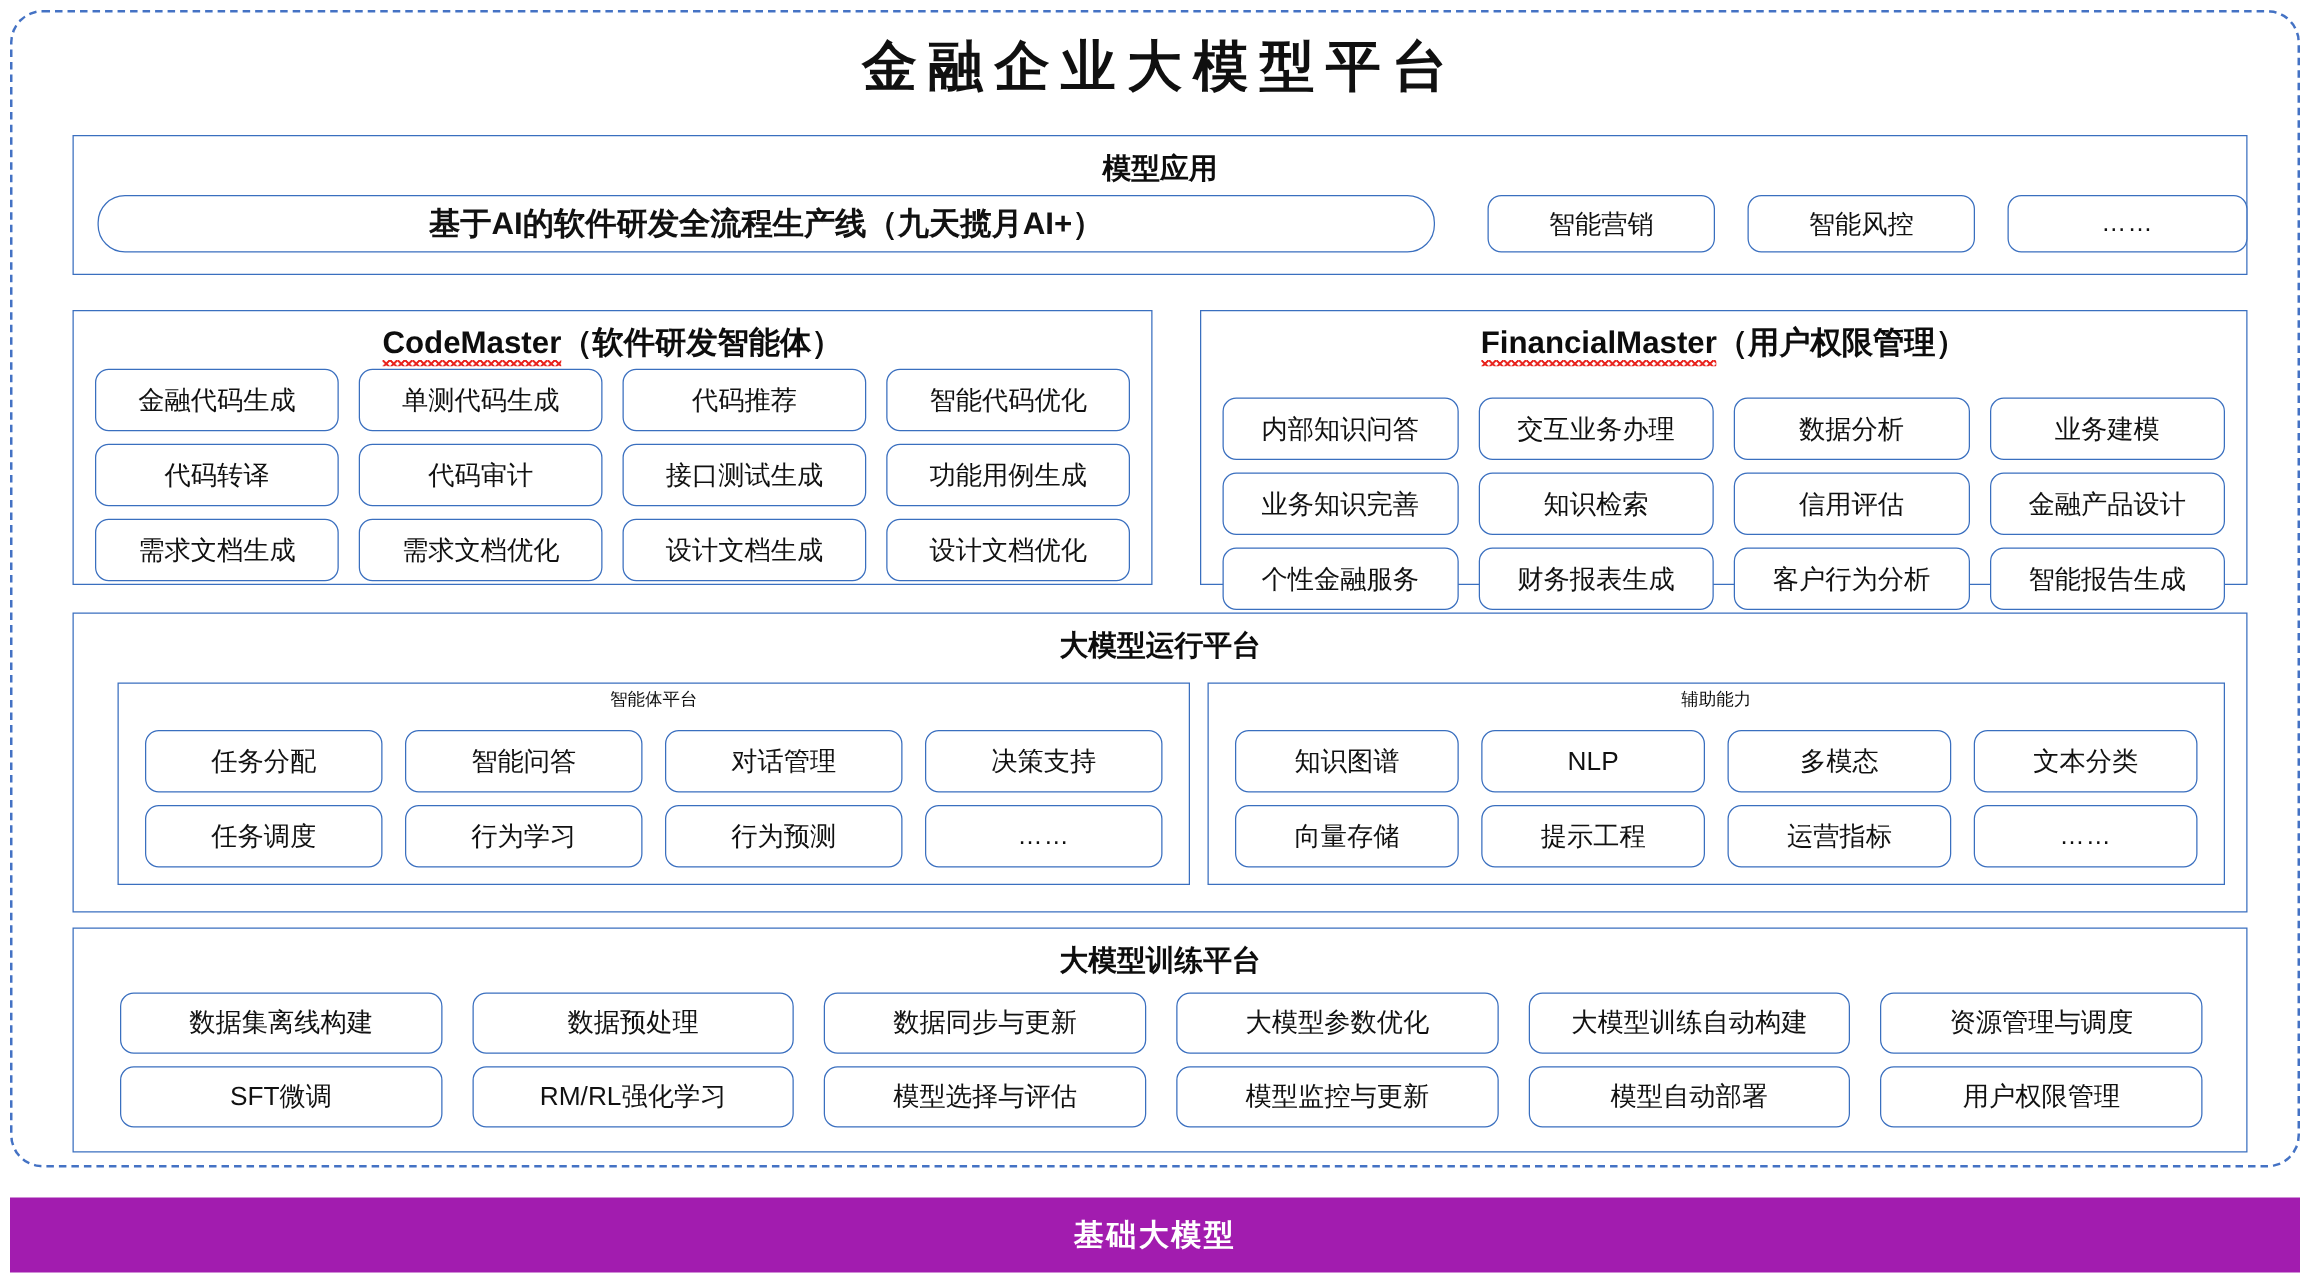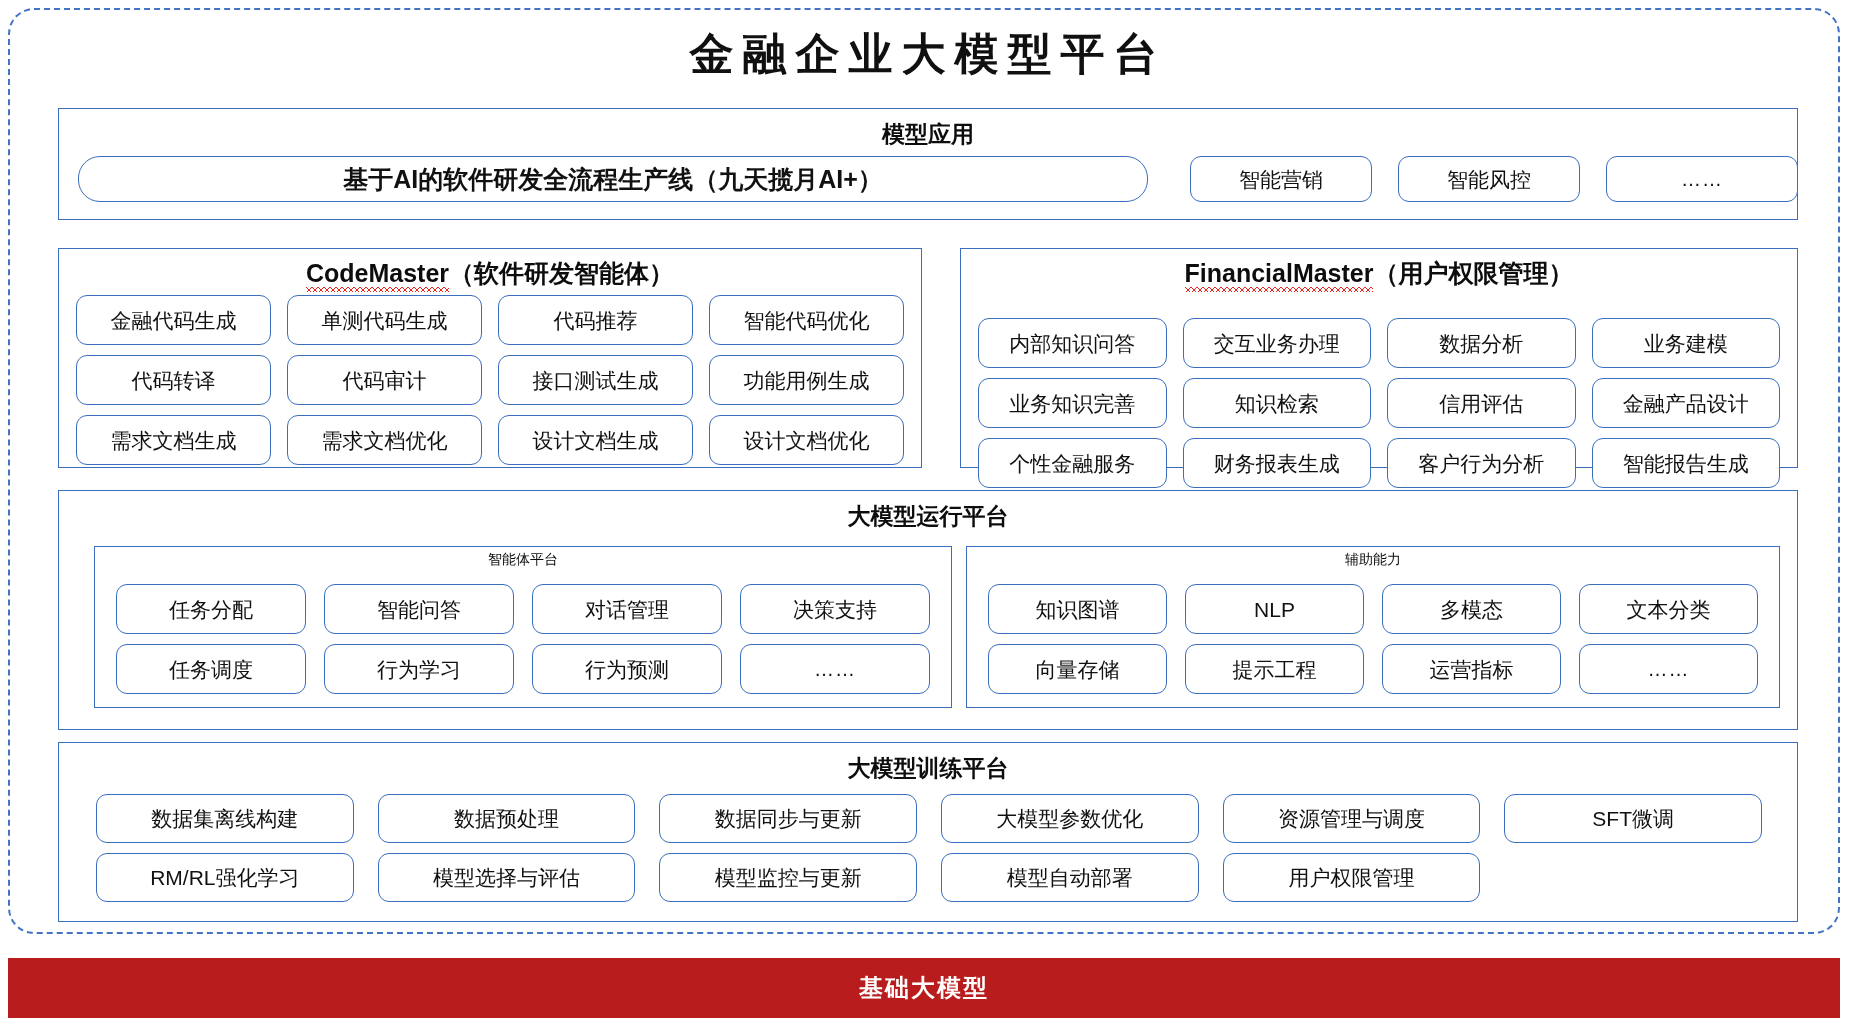--- a/index.html
+++ b/index.html
@@ -90,21 +90,21 @@
       linear-gradient(-45deg,transparent 42%,#E8211B 42%,#E8211B 58%,transparent 58%);
     background-size:6px 6px;
     background-repeat:repeat-x;
   }
 
   
   .base-bar{
     position:absolute;
     left:8px;top:958px;
     width:1832px;height:60px;
-    background:#b91c1c;
+    background:#a21caf;
     display:flex;align-items:center;justify-content:center;
     color:#ffffff;
     font-size:24px;
     font-weight:bold;
     letter-spacing:2px;
   }
 </style>
 </head>
 <body>
 
@@ -200,20 +200,21 @@
 
   <div class="panel" style="left:58px;top:742px;width:1740px;height:180px;">
     <div class="panel-title" style="margin-top:10px;">大模型训练平台</div>
   </div>
 
   <div class="grid6" style="left:96px;top:794px;width:1666px;height:108px;gap:10px 24px;">
     <div class="chip">数据集离线构建</div>
     <div class="chip">数据预处理</div>
     <div class="chip">数据同步与更新</div>
     <div class="chip">大模型参数优化</div>
+    <div class="chip">大模型训练自动构建</div>
     <div class="chip">资源管理与调度</div>
     <div class="chip">SFT微调</div>
     <div class="chip">RM/RL强化学习</div>
     <div class="chip">模型选择与评估</div>
     <div class="chip">模型监控与更新</div>
     <div class="chip">模型自动部署</div>
     <div class="chip">用户权限管理</div>
   </div>
 
   <div class="base-bar">

